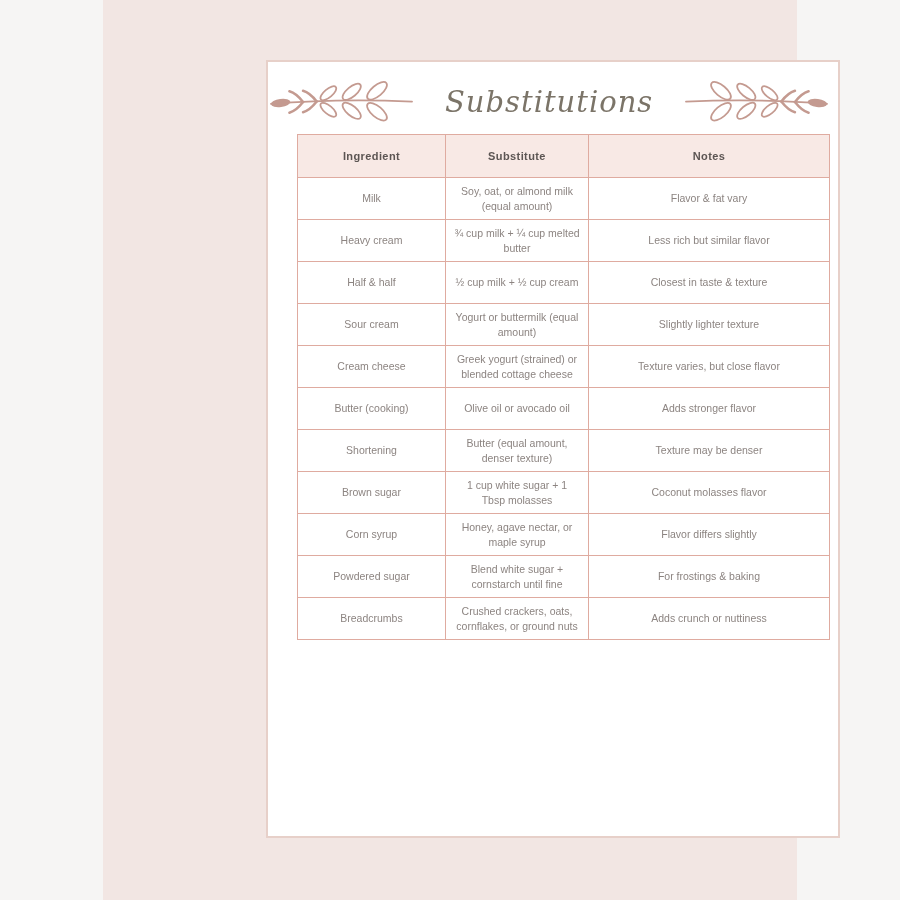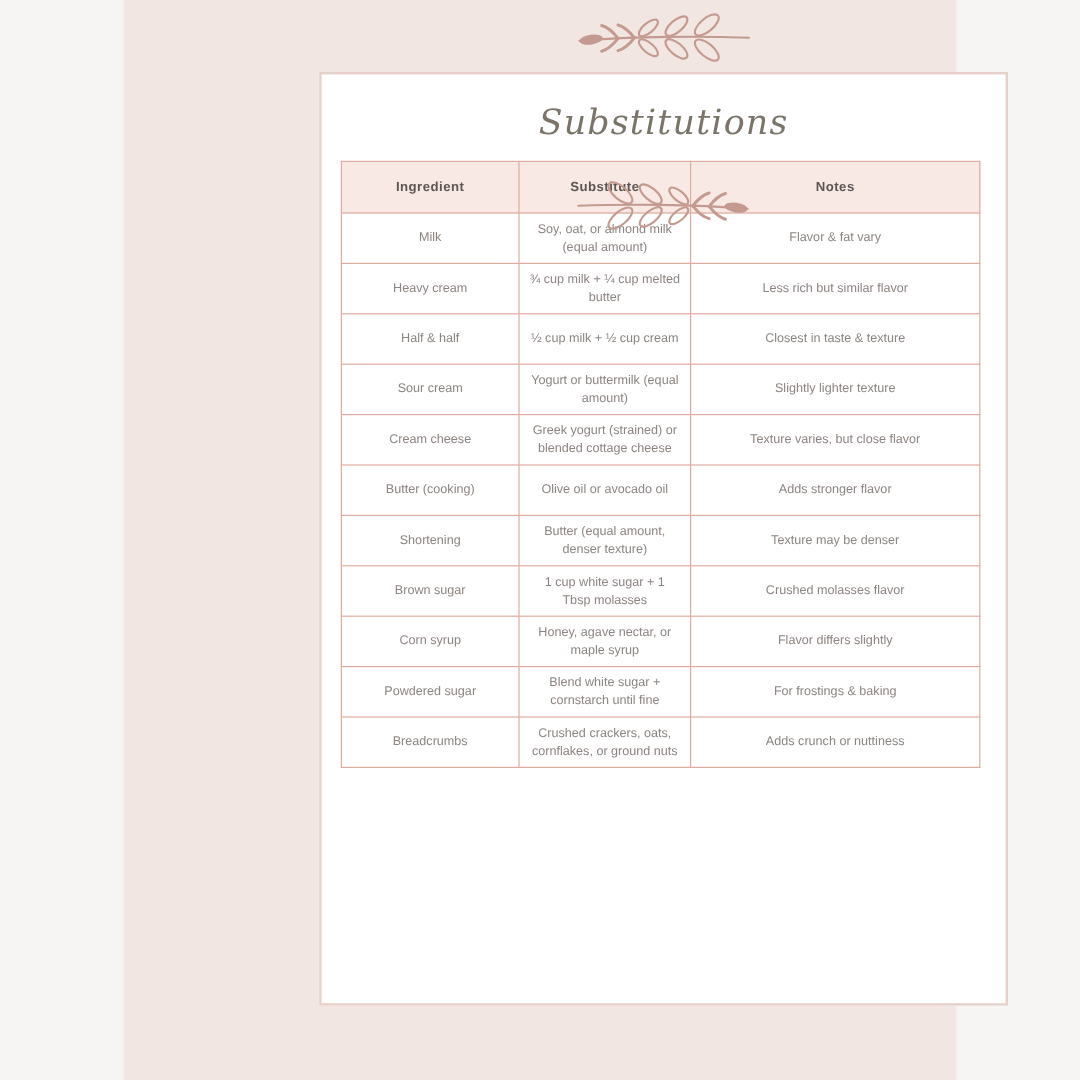--- a/index.html
+++ b/index.html
@@ -31,45 +31,43 @@
     top: 60px;
     width: 574px;
     height: 778px;
     box-sizing: border-box;
     background: #ffffff;
     border: 2px solid #e7d0c9;
   }
   .title-row {
     display: flex;
     align-items: center;
-    justify-content: center;
     gap: 31px;
     margin-top: 14px;
     height: 52px;
-    flex-direction: column;
   }
   .script-title {
     font-family: "DejaVu Serif", serif;
     font-style: italic;
     font-weight: 400;
     font-size: 29px;
     letter-spacing: 1px;
     color: #7b7468;
     white-space: nowrap;
   }
   .laurel {
     width: 146px;
     height: 44px;
     flex: 0 0 auto;
   }
   .laurel.flip { transform: scaleX(-1); }
 
   table.sub-table {
     border-collapse: collapse;
-    margin: 6px 19px 0 16px;
+    margin: 6px 19px 0 29px;
     width: 532px;
     table-layout: fixed;
   }
   table.sub-table th, table.sub-table td {
     border: 1px solid #dfaba0;
     text-align: center;
     vertical-align: middle;
   }
   table.sub-table th {
     background: #f8e9e5;
@@ -182,21 +180,21 @@
               <td>Adds stronger flavor</td>
             </tr>
             <tr>
               <td>Shortening</td>
               <td>Butter (equal amount, denser texture)</td>
               <td>Texture may be denser</td>
             </tr>
             <tr>
               <td>Brown sugar</td>
               <td>1 cup white sugar + 1 Tbsp molasses</td>
-              <td>Crushed molasses flavor</td>
+              <td>Coconut molasses flavor</td>
             </tr>
             <tr>
               <td>Corn syrup</td>
               <td>Honey, agave nectar, or maple syrup</td>
               <td>Flavor differs slightly</td>
             </tr>
             <tr>
               <td>Powdered sugar</td>
               <td>Blend white sugar + cornstarch until fine</td>
               <td>For frostings &amp; baking</td>

